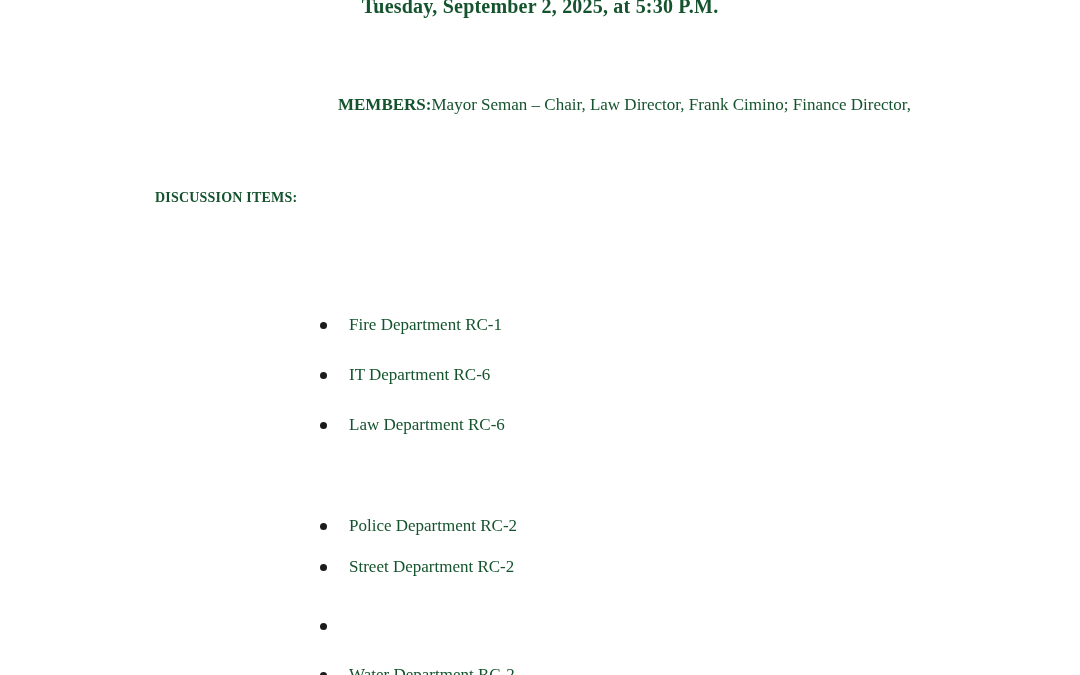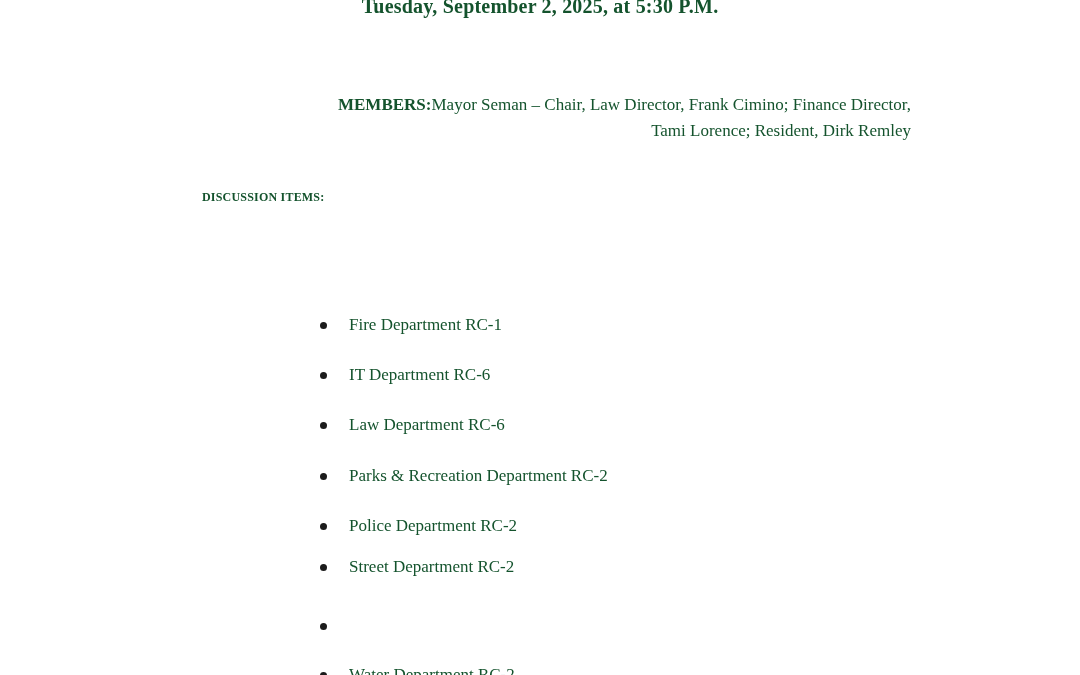--- a/index.html
+++ b/index.html
@@ -38,24 +38,23 @@
   }
   .members-label {
     font-weight: bold;
     display: inline-block;
     min-width: 142px;
   }
   .discussion-heading {
     position: absolute;
     top: 190px;
     left: 155px;
-    font-size: 12px;
+    font-size: 14px;
     font-weight: bold;
     letter-spacing: 0.2px;
-    margin-left: 47px;
   }
   .bullet-item {
     position: absolute;
     left: 318px;
     height: 24px;
     font-size: 17px;
     line-height: 22px;
     white-space: nowrap;
   }
   .bullet-dot {
@@ -74,40 +73,35 @@
 </style>
 </head>
 <body>
 
 <div id="page">
 
   <div class="doc-title">Tuesday, September 2, 2025, at 5:30 P.M.</div>
 
   <div class="members-block">
     <span class="members-label">MEMBERS:</span><span>Mayor Seman – Chair, Law Director, Frank Cimino; Finance Director,</span><br>
-    <span>Tami Lorence; Resident, Dirk Remley</span>
   </div>
 
   <div class="discussion-heading">DISCUSSION ITEMS:</div>
 
   <div class="bullet-item" style="top:314px">
     <span class="bullet-dot"></span>
     <span class="bullet-text">Fire Department RC-1</span>
   </div>
   <div class="bullet-item" style="top:364px">
     <span class="bullet-dot"></span>
     <span class="bullet-text">IT Department RC-6</span>
   </div>
   <div class="bullet-item" style="top:414px">
     <span class="bullet-dot"></span>
     <span class="bullet-text">Law Department RC-6</span>
-  </div>
-  <div class="bullet-item" style="top:465px">
-    <span class="bullet-dot"></span>
-    <span class="bullet-text">Parks &amp; Recreation Department RC-2</span>
   </div>
   <div class="bullet-item" style="top:515px">
     <span class="bullet-dot"></span>
     <span class="bullet-text">Police Department RC-2</span>
   </div>
   <div class="bullet-item" style="top:556px">
     <span class="bullet-dot"></span>
     <span class="bullet-text">Street Department RC-2</span>
   </div>
   <div class="bullet-item" style="top:615px">

